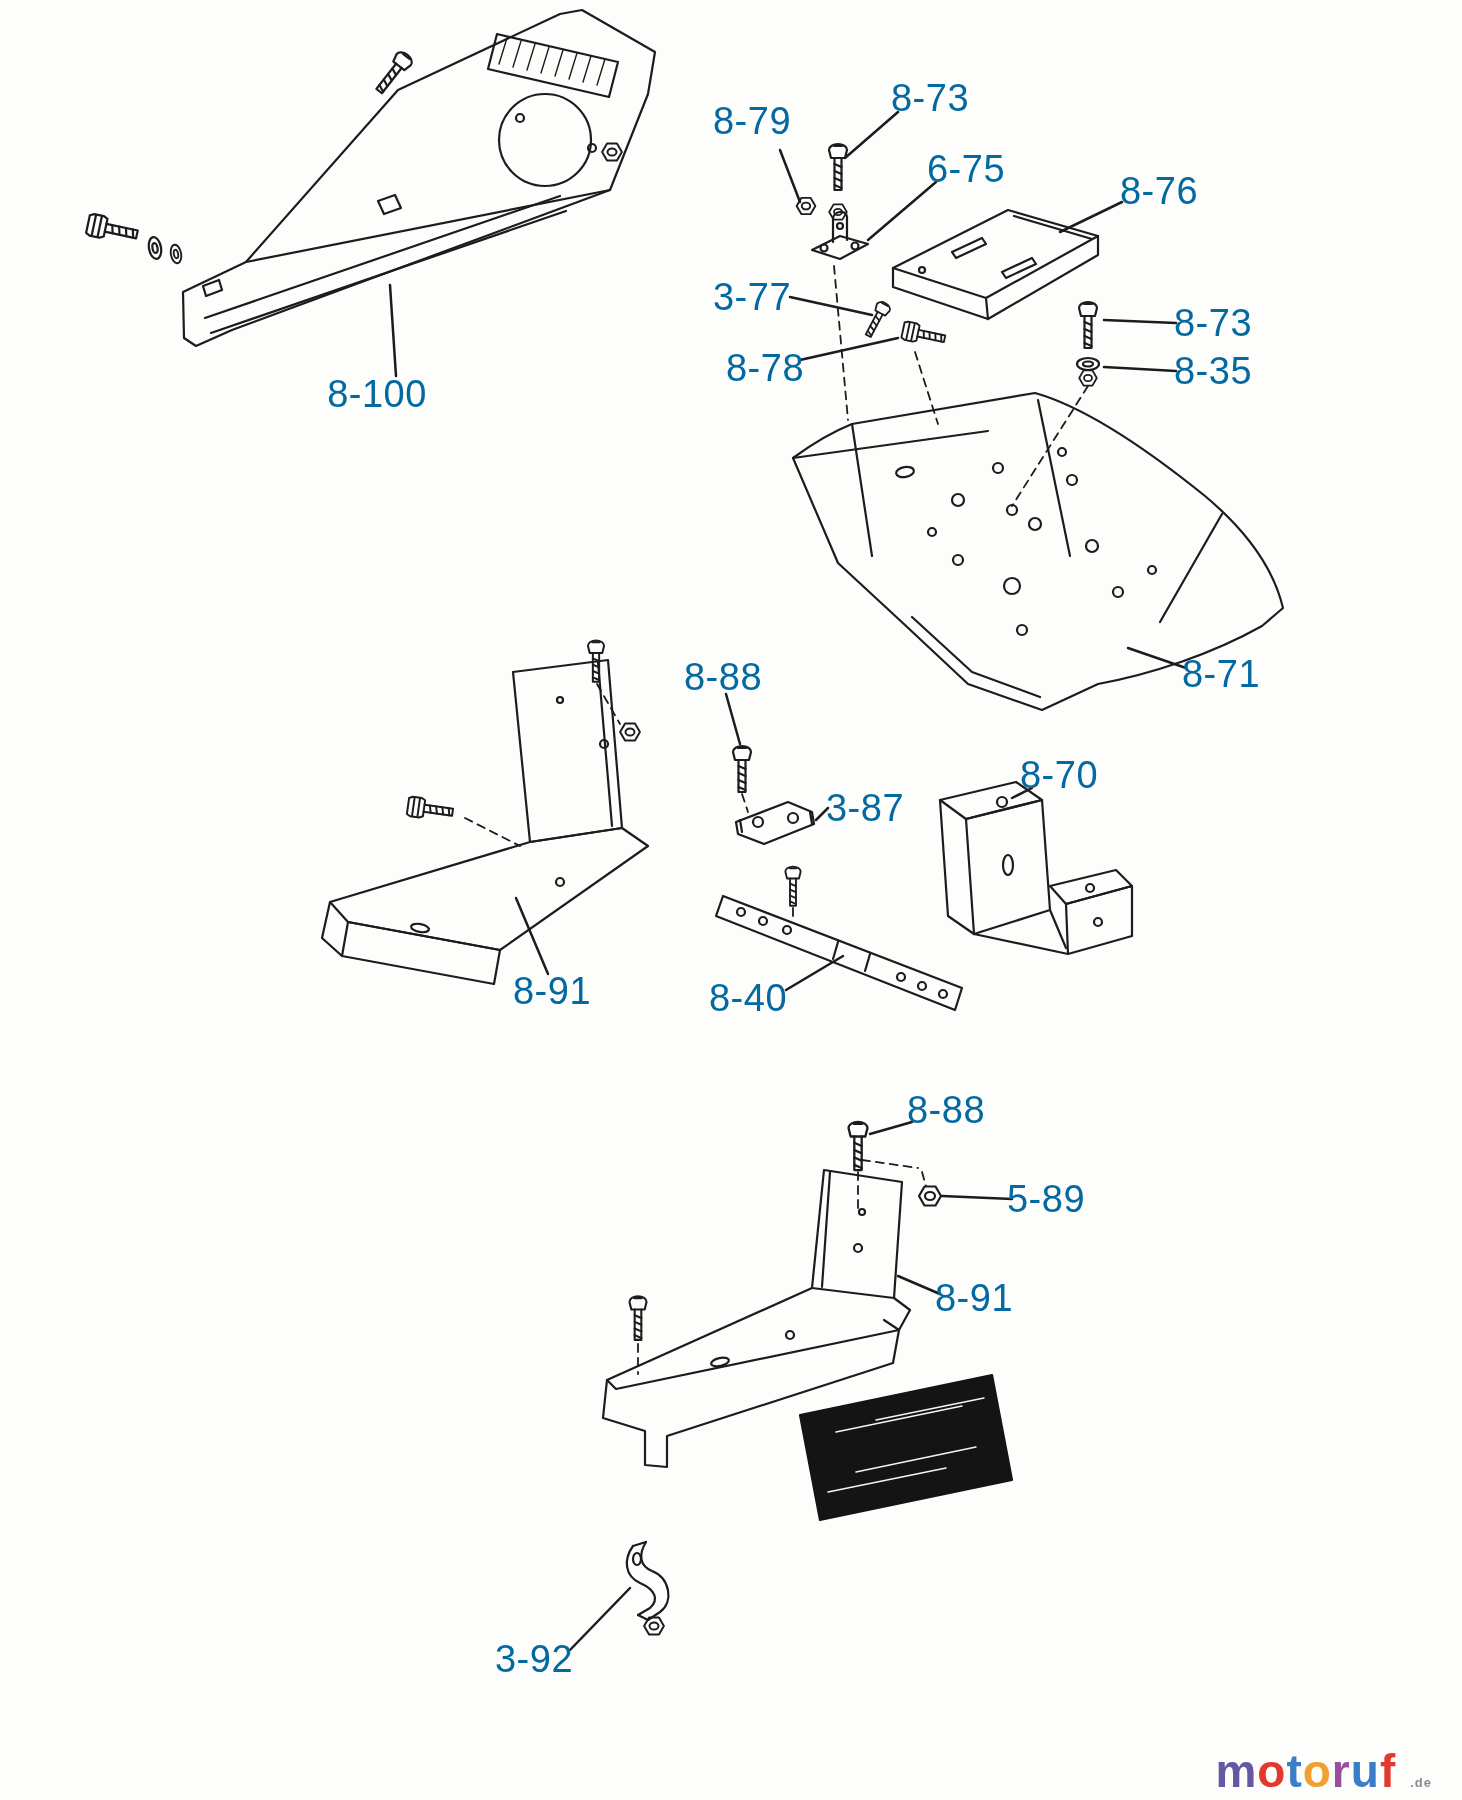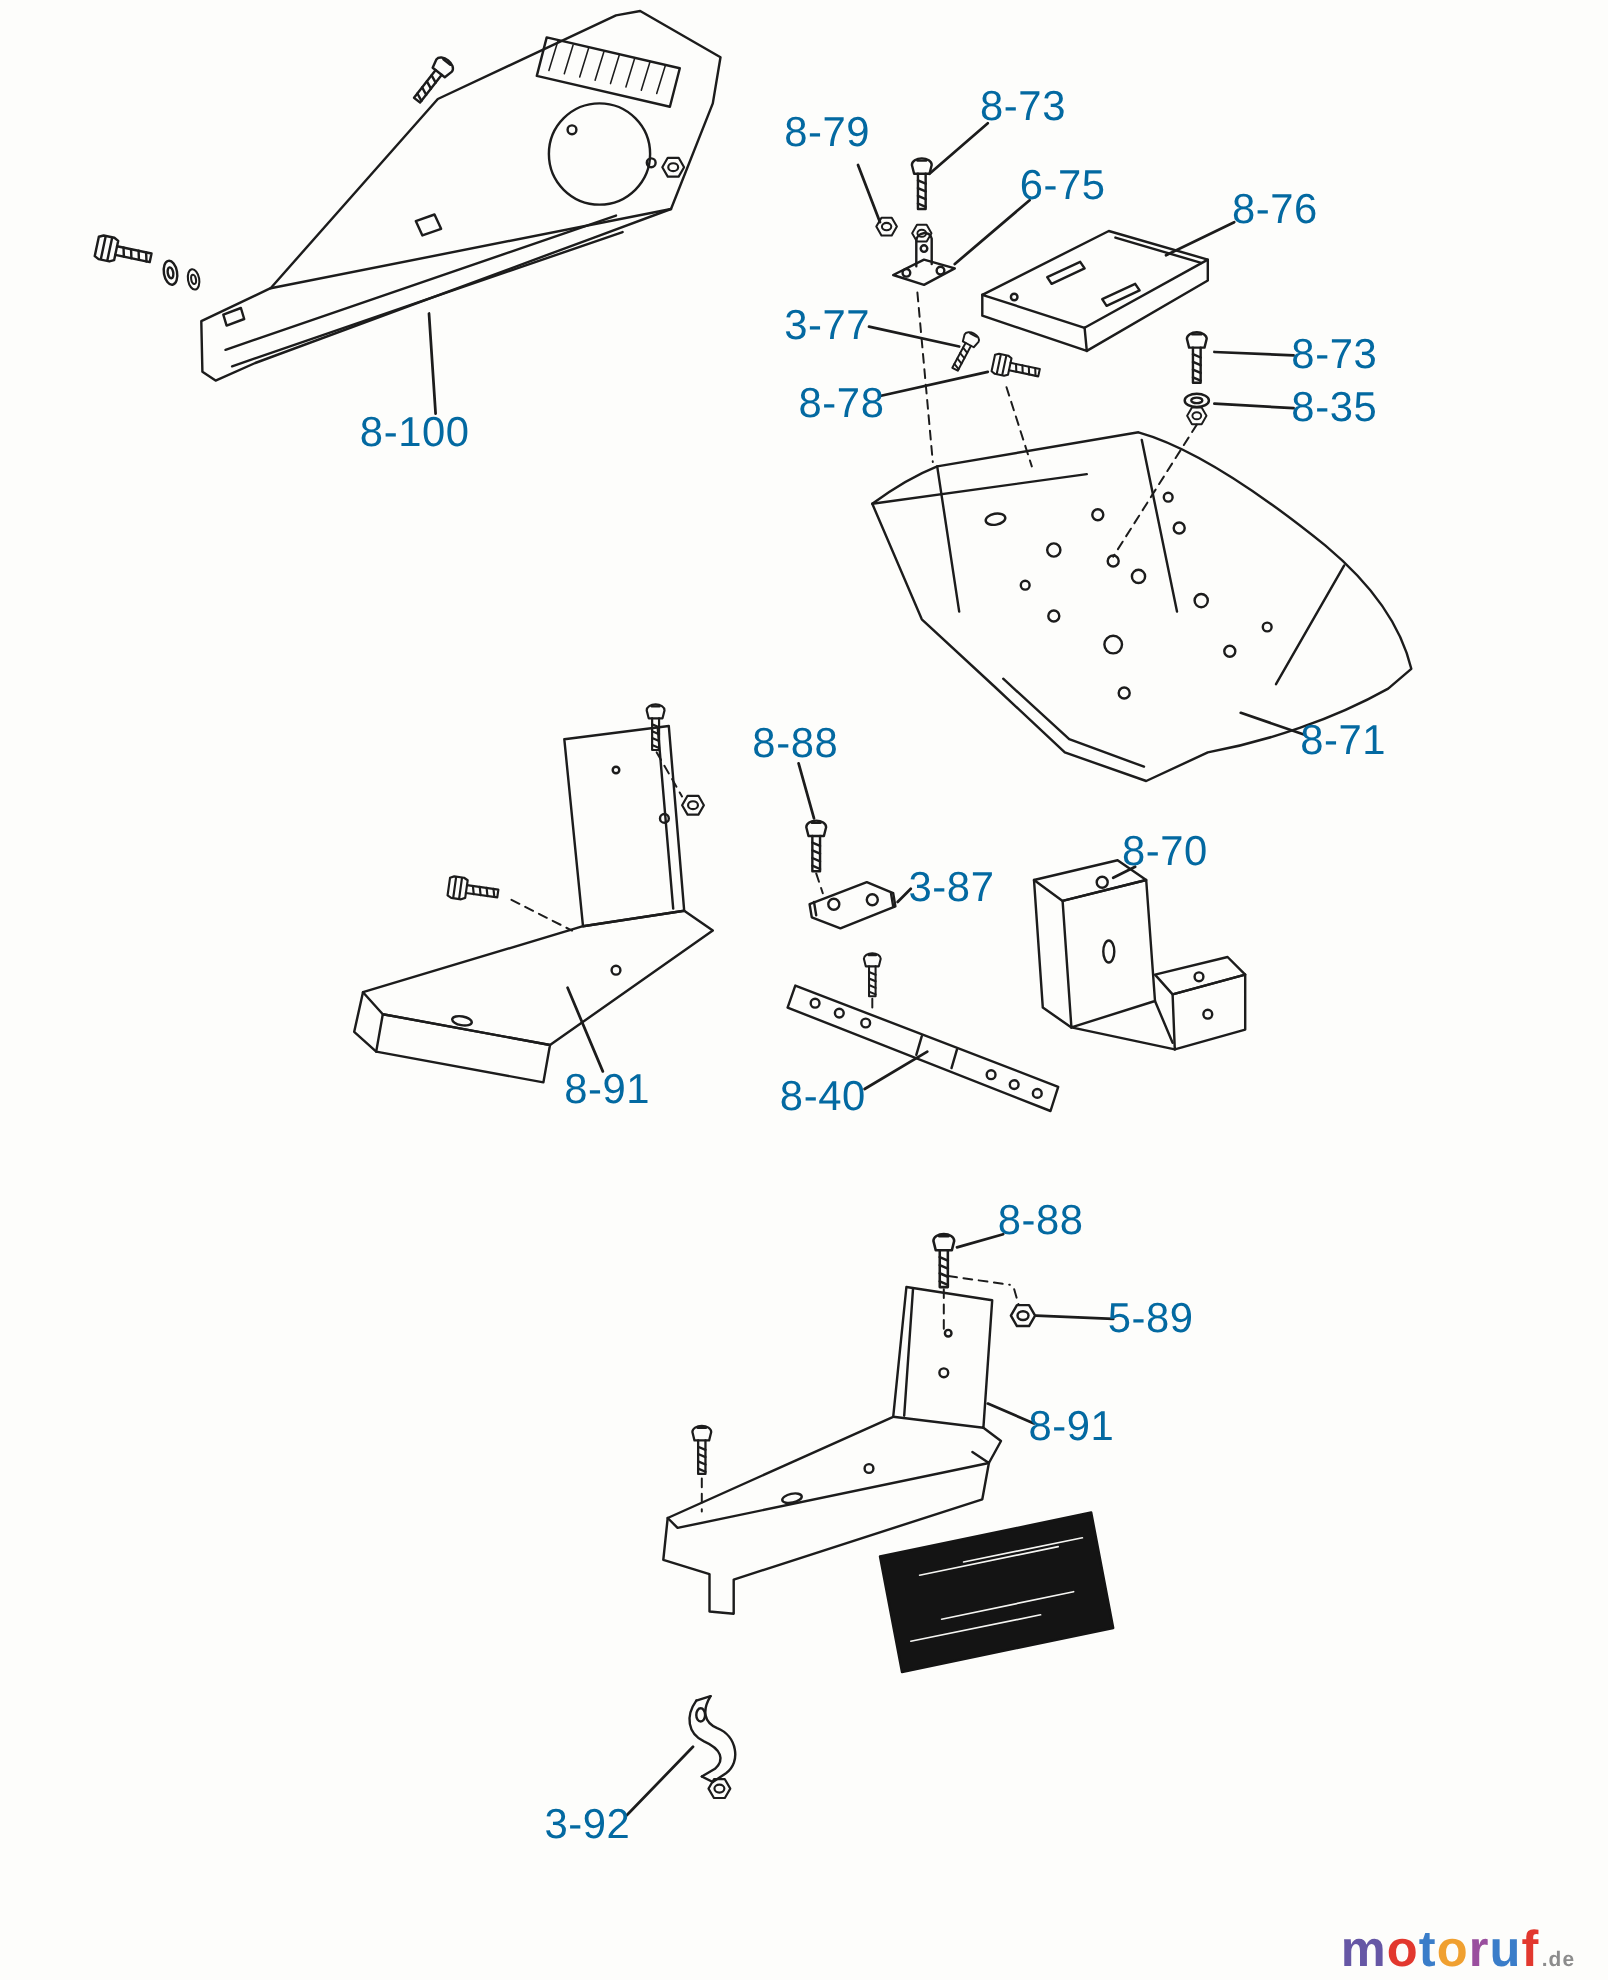--- a/index.html
+++ b/index.html
@@ -13,21 +13,21 @@
   .part-label{
     position:absolute;transform:translate(-50%,-50%);
     font-size:38px;font-weight:400;letter-spacing:.5px;
     color:#0369a1;white-space:nowrap;user-select:none;
   }
   .watermark{
     position:absolute;right:30px;bottom:6px;
     font-size:46px;font-weight:700;letter-spacing:1px;
     display:flex;align-items:baseline;line-height:1;
   }
-  .watermark .suffix{font-size:19px;font-weight:700;margin-left:2px;}
+  .watermark .suffix{font-size:13px;font-weight:700;margin-left:14px;}
 </style>
 </head>
 <body>
 
 <div class="diagram-stage">
 
   <svg class="linework" width="1462" height="1800" viewBox="0 0 1462 1800">
     <defs>
       <g id="screw-v">
         <path d="M -9 2 A 9 6 0 0 1 9 2 L 7 10 L -7 10 Z"></path>

